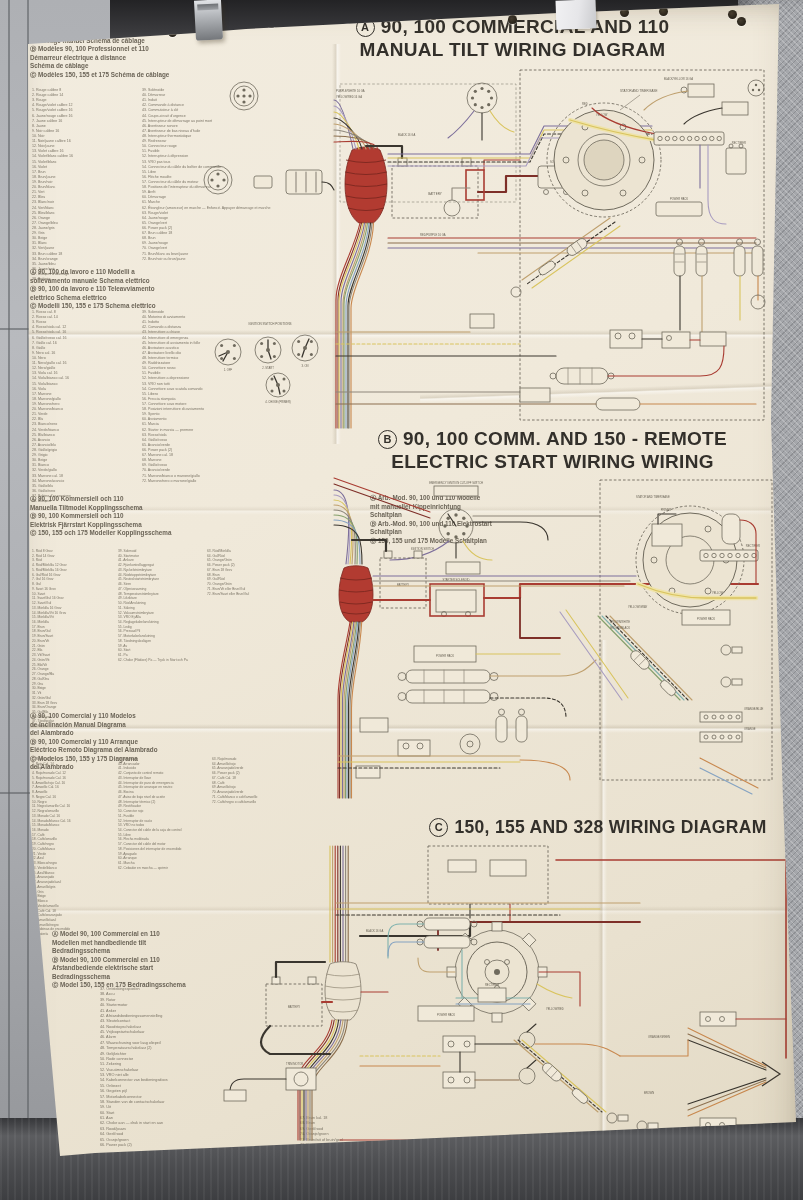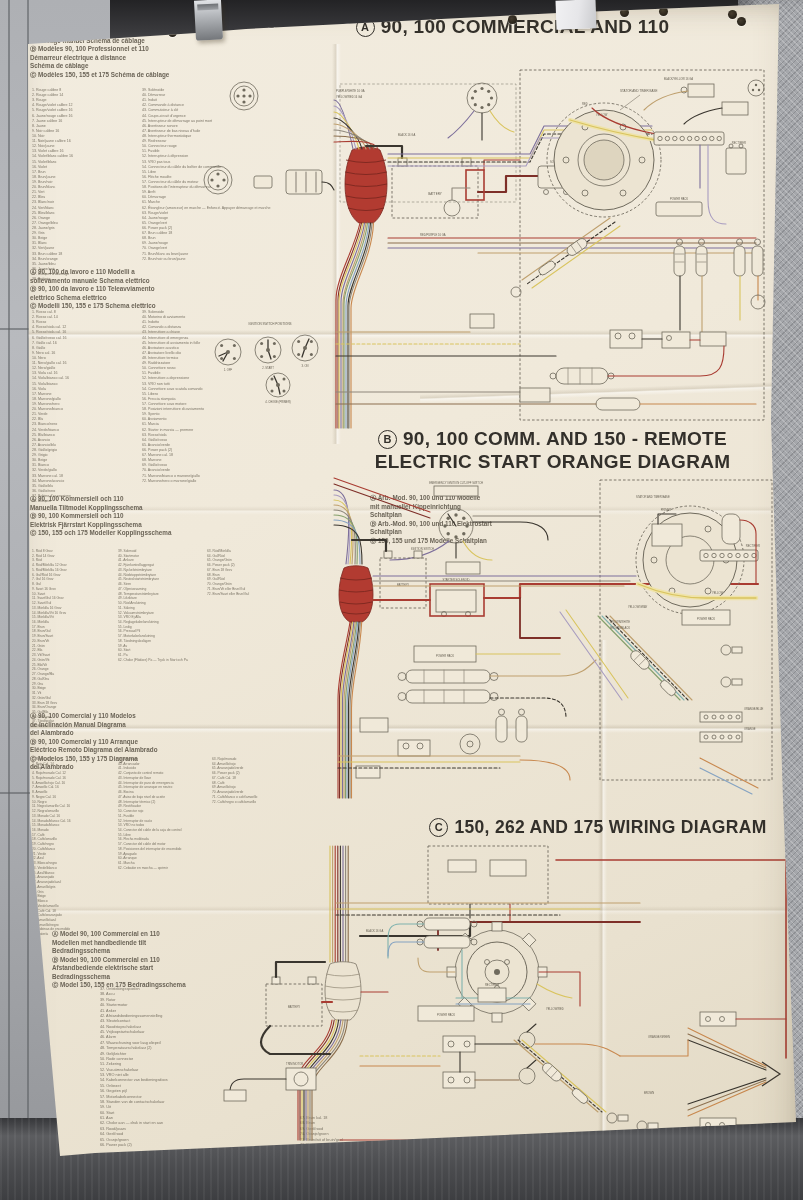--- a/index.html
+++ b/index.html
@@ -101,27 +101,28 @@
     <div class="abs crease-v" style="left:332px;top:44px;height:400px"></div>
     <div class="abs crease-v" style="left:598px;top:640px;height:510px"></div>
     <div class="abs crease-h" style="left:0;top:330px;width:803px"></div>
     <div class="abs crease-h" style="left:0;top:506px;width:803px;opacity:.6"></div>
     <div class="abs crease-h" style="left:0;top:724px;width:803px"></div>
     <div class="abs crease-h" style="left:0;top:906px;width:803px;opacity:.7"></div>
     <div class="abs crease-h" style="left:420px;top:388px;width:360px;transform:rotate(-2deg)"></div>
 
     <div class="abs title t-a" style="left:300px;top:16px;width:425px">
       <div><span class="badge">A</span><span>90, 100 COMMERCIAL AND 110</span></div>
+      <div>MANUAL TILT WIRING DIAGRAM</div>
     </div>
     <div class="abs title t-b" style="left:360px;top:428px;width:385px">
       <div><span class="badge">B</span><span>90, 100 COMM. AND 150 - REMOTE</span></div>
-      <div>ELECTRIC START ORANGE DIAGRAM</div>
+      <div>ELECTRIC START WIRING WIRING</div>
     </div>
     <div class="abs title t-c" style="left:398px;top:817px;width:400px">
-      <div><span class="badge">C</span><span>150, 262 AND 175 WIRING DIAGRAM</span></div>
+      <div><span class="badge">C</span><span>150, 155 AND 328 WIRING DIAGRAM</span></div>
     </div>
 
     <div class="abs lg-head" style="left:30px;top:28px;width:265px">
         <div>Ⓐ Modèles 90, 100 Professionnel et 110 Modèles</div>
         <div>à relevage manuel  Schéma de câblage</div>
         <div>Ⓑ Modèles 90, 100 Professionnel et 110</div>
         <div>Démarreur électrique à distance</div>
         <div>Schéma de câblage</div>
         <div>Ⓒ Modèles 150, 155 et 175 Schéma de câblage</div>
       </div>

